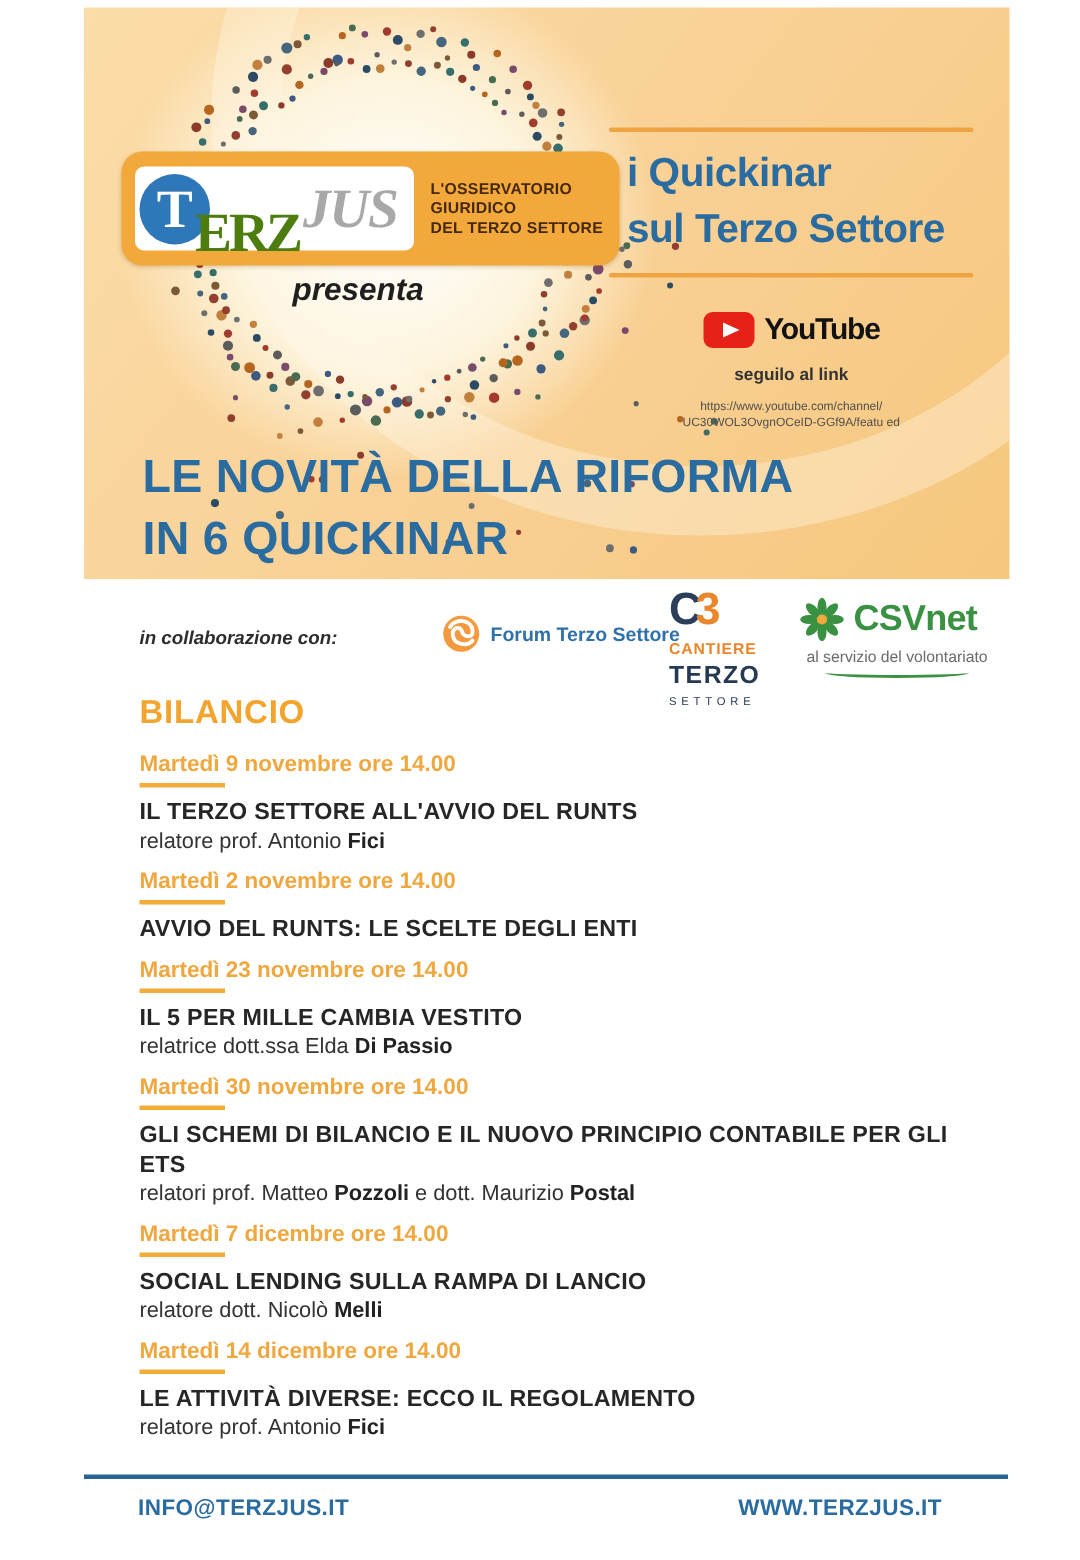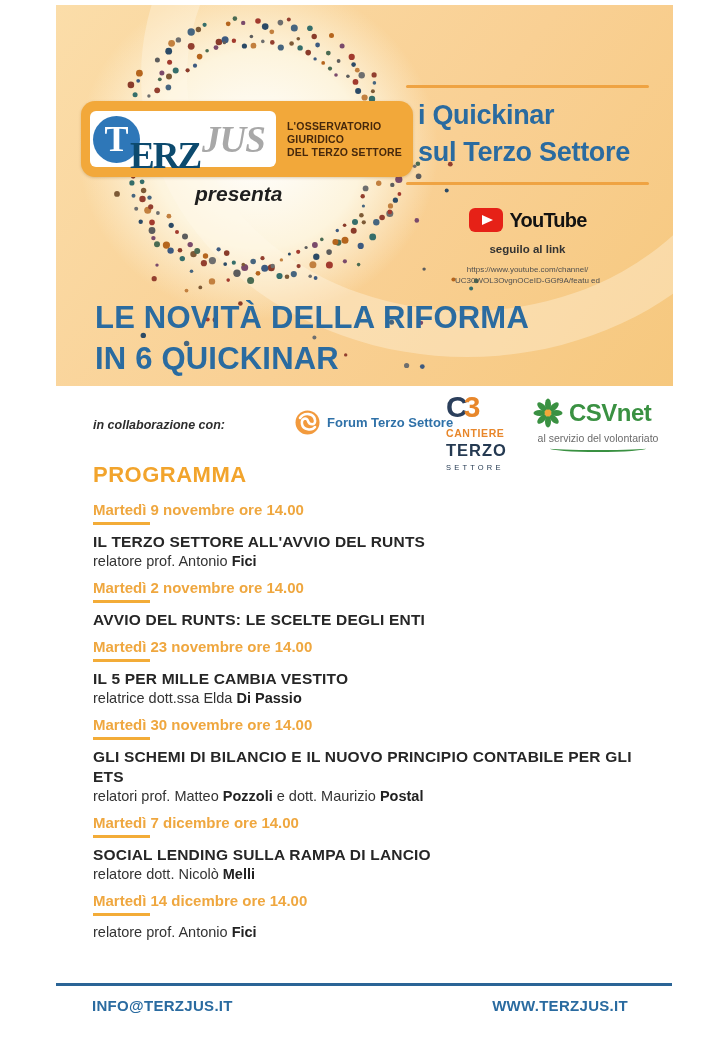--- a/index.html
+++ b/index.html
@@ -15,21 +15,21 @@
       border-radius:50%;border:46px solid rgba(255,250,235,0.35);}
   .crowd-svg{position:absolute;left:0;top:0;width:617px;height:381px;}
 
   .terzjus-box{position:absolute;left:25px;top:96px;width:332px;height:76px;background:#f2a83a;
       border-radius:14px;display:flex;align-items:center;gap:11px;padding:0 8px 0 9px;box-sizing:border-box;
       box-shadow:0 1px 3px rgba(120,70,0,0.25);}
   .terzjus-white{background:#ffffff;border-radius:6px;height:56px;flex:0 0 186px;display:flex;
       align-items:center;padding-left:3px;box-sizing:border-box;}
   .t-circle{width:47px;height:47px;border-radius:50%;background:#2e77b8;color:#ffffff;flex:0 0 47px;
       font:bold 36px/47px "Liberation Serif",serif;text-align:center;}
-  .erz{font:bold 37px "Liberation Serif",serif;color:#0c4a6e;letter-spacing:-2px;margin-left:-10px;margin-top:33px;}
+  .erz{font:bold 37px "Liberation Serif",serif;color:#4d7c0f;letter-spacing:-2px;margin-left:-10px;margin-top:33px;}
   .jus{font:italic bold 37px "Liberation Serif",serif;color:#a8a8a8;letter-spacing:-1px;margin-left:2px;}
   .terzjus-tagline{font:bold 10.5px/13px "Liberation Sans",sans-serif;color:#46280c;
       text-transform:uppercase;letter-spacing:0.2px;}
 
   .presenta{position:absolute;left:139px;top:177px;font:italic 600 21px "Liberation Sans",sans-serif;color:#1f1f1f;}
 
   .right-col{position:absolute;left:350px;top:80px;width:243px;}
   .oline{height:3px;background:#efa342;border-radius:2px;}
   .series-title{margin:9px 0 11px 12px;font:bold 27px/37px "Liberation Sans",sans-serif;
       color:#2a6ba0;letter-spacing:-0.3px;}
@@ -400,21 +400,21 @@
         </g>
         <circle cx="17" cy="17" r="3.4" fill="#f2a83a"></circle>
       </svg>
       <span class="csv-name">CSVnet</span>
     </div>
     <div class="csv-tag">al servizio del volontariato</div>
     <div class="csv-swoosh"></div>
   </div>
 
   <div class="program">
-    <h2 class="program-heading">PROGRAMMA</h2>
+    <h2 class="program-heading">BILANCIO</h2>
     <div id="program-list">
         <div class="event">
           <div class="event-date">Martedì 9 novembre ore 14.00</div>
           <div class="date-underline"></div>
           <div class="event-title">IL TERZO SETTORE ALL'AVVIO DEL RUNTS</div>
           <div class="event-speaker"><span>relatore prof. Antonio </span><span class="bold">Fici</span></div>
         </div>
         <div class="event">
           <div class="event-date">Martedì 2 novembre ore 14.00</div>
           <div class="date-underline"></div>
@@ -434,20 +434,21 @@
         </div>
         <div class="event">
           <div class="event-date">Martedì 7 dicembre ore 14.00</div>
           <div class="date-underline"></div>
           <div class="event-title">SOCIAL LENDING SULLA RAMPA DI LANCIO</div>
           <div class="event-speaker"><span>relatore dott. Nicolò </span><span class="bold">Melli</span></div>
         </div>
         <div class="event">
           <div class="event-date">Martedì 14 dicembre ore 14.00</div>
           <div class="date-underline"></div>
+          <div class="event-title">LE ATTIVITÀ DIVERSE: ECCO IL REGOLAMENTO</div>
           <div class="event-speaker"><span>relatore prof. Antonio </span><span class="bold">Fici</span></div>
         </div>
       </div>
   </div>
 
   <div class="footer-line"></div>
   <div class="footer-email">INFO@TERZJUS.IT</div>
   <div class="footer-web">WWW.TERZJUS.IT</div>
 
 </div>

